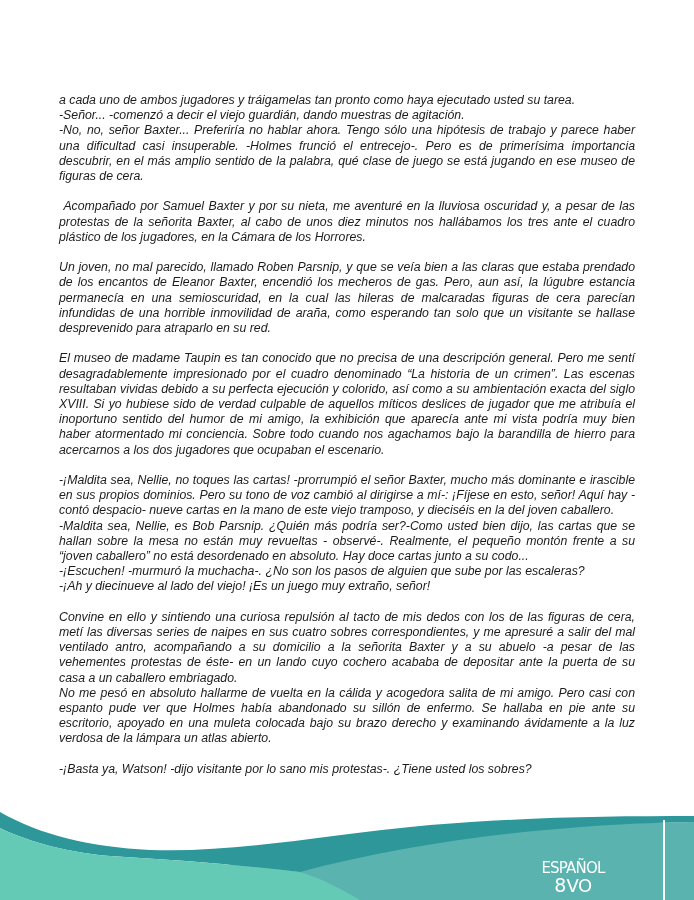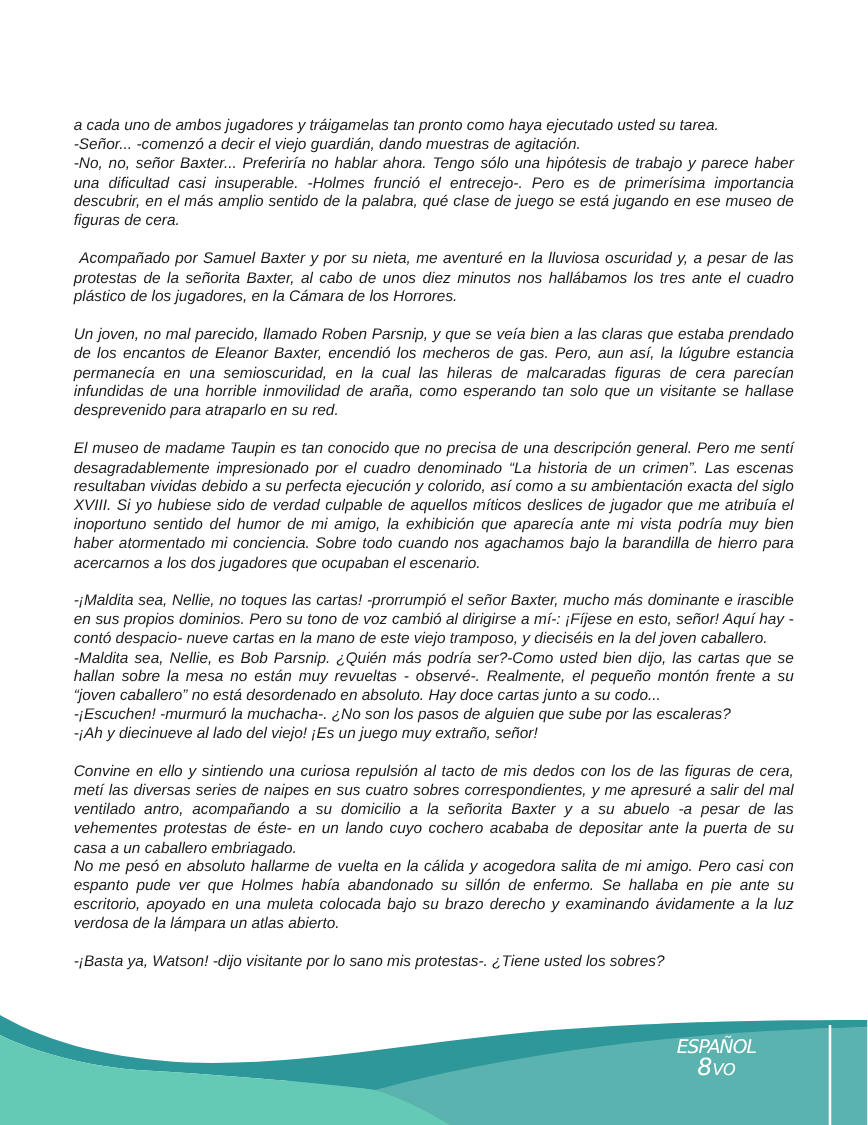--- a/index.html
+++ b/index.html
@@ -51,42 +51,41 @@
       top: 808px;
       font-family: "Liberation Sans", sans-serif;
       font-weight: bold;
       font-size: 14px;
       color: #ffffff;
       letter-spacing: 0.2px;
     }
     .brand {
       position: absolute;
       left: 536px;
-      top: 829px;
+      top: 860px;
       width: 74px;
       text-align: center;
       color: #ffffff;
       font-family: "DejaVu Sans", sans-serif;
-      font-style: italic;
     }
     .brand-subject {
       font-size: 15px;
       letter-spacing: -0.8px;
       line-height: 16px;
       display: block;
     }
     .brand-grade {
       display: block;
       line-height: 18px;
     }
     .brand-grade-num {
       font-size: 19px;
     }
     .brand-grade-suffix {
-      font-size: 13px;
+      font-size: 18px;
       letter-spacing: -0.5px;
     }
   </style>
 </head>
 <body>
 
 <div class="page-body" id="page-body">
     <div class="para">a cada uno de ambos jugadores y tráigamelas tan pronto como haya ejecutado usted su tarea.</div>
     <div class="para">-Señor... -comenzó a decir el viejo guardián, dando muestras de agitación.</div>
     <div class="para">-No, no, señor Baxter... Preferiría no hablar ahora. Tengo sólo una hipótesis de trabajo y parece haber una dificultad casi insuperable. -Holmes frunció el entrecejo-. Pero es de primerísima importancia descubrir, en el más amplio sentido de la palabra, qué clase de juego se está jugando en ese museo de figuras de cera.</div>

